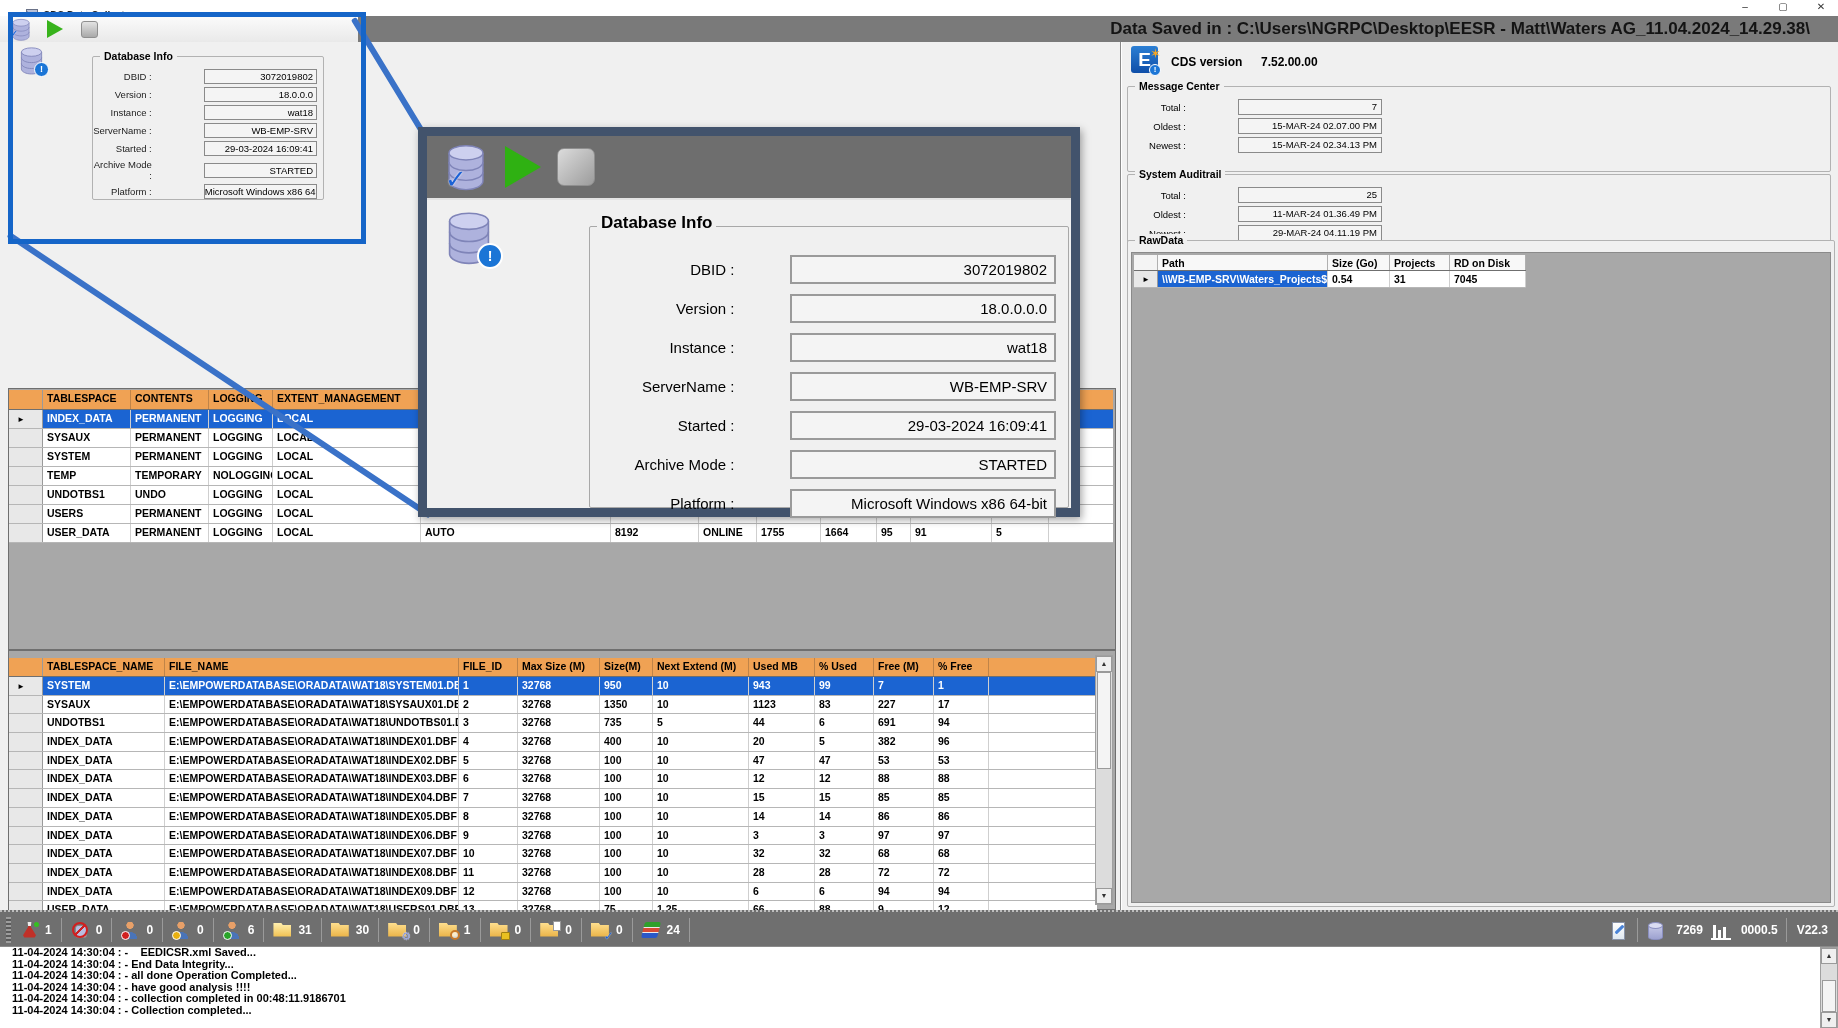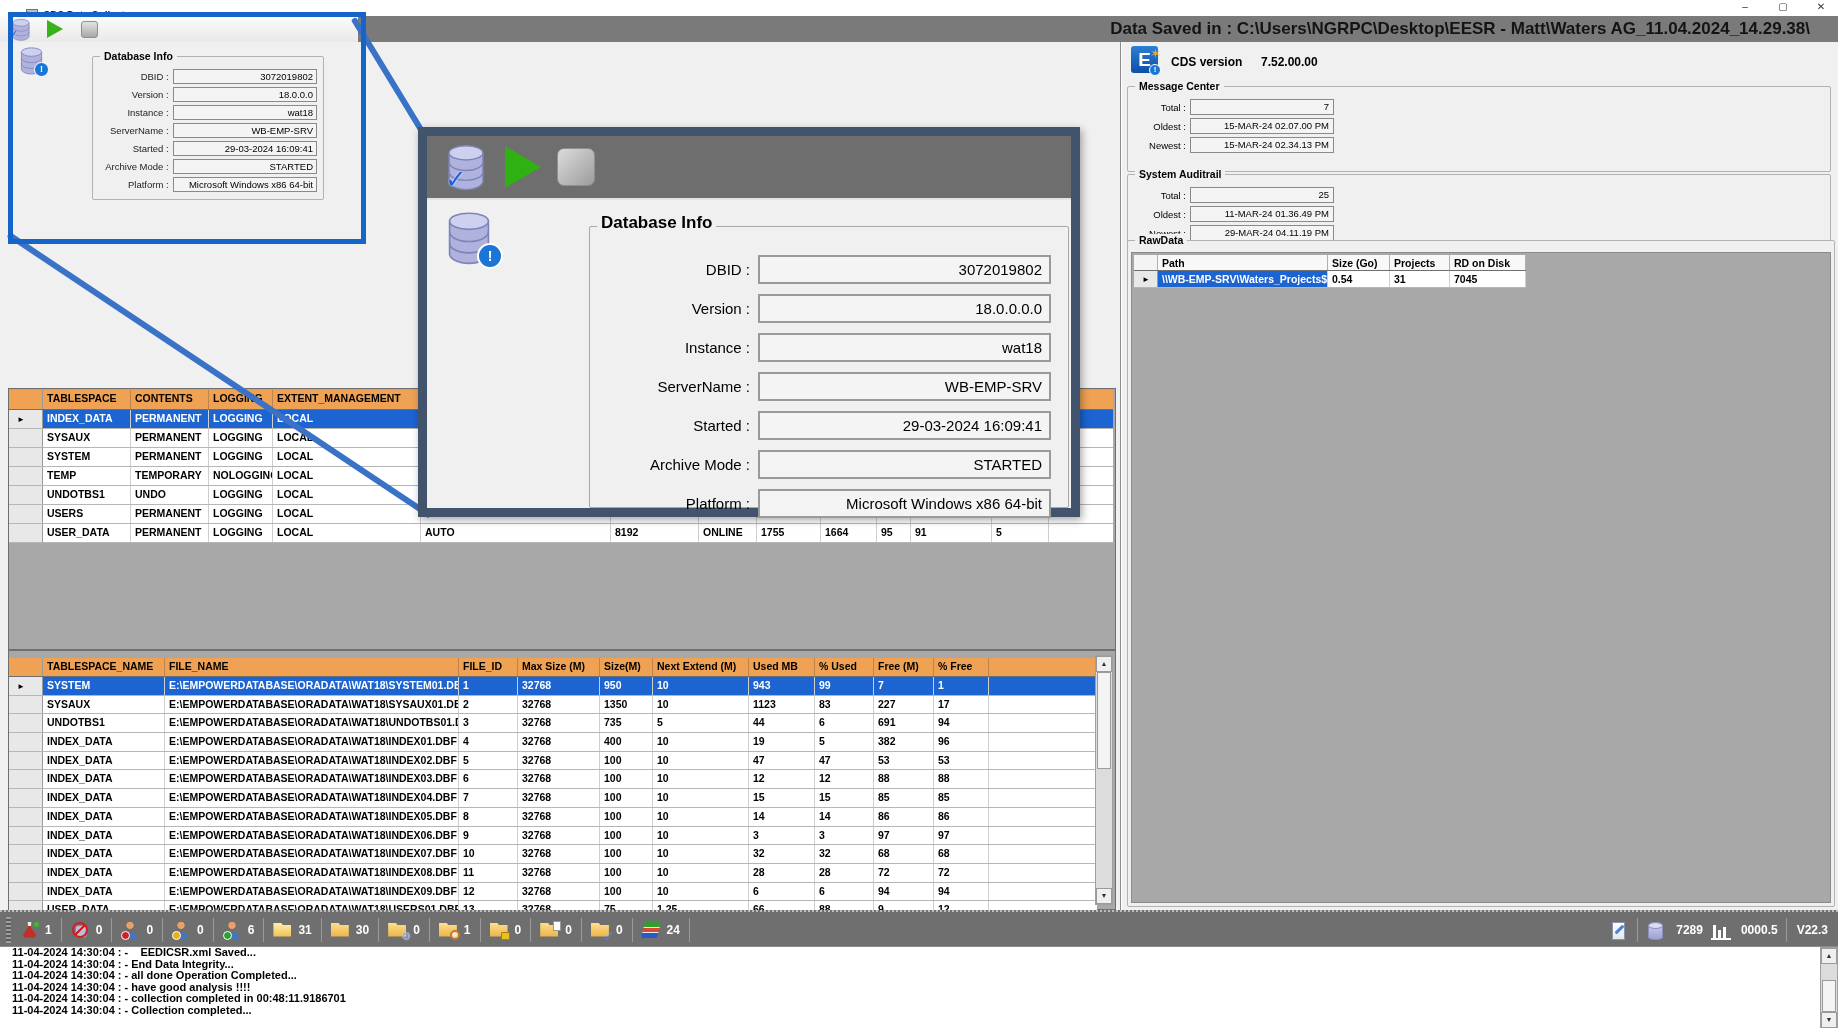--- a/index.html
+++ b/index.html
@@ -22,21 +22,21 @@
   .stop-sq{width:15px;height:15px;border-radius:3px;background:linear-gradient(#e3e3e3,#a9a9a9);border:1px solid #8f8f8f;}
   svg.cyl{display:block;}
   .badge-chk{position:absolute;left:0;bottom:-2px;color:#1b62d6;font-weight:900;font-size:13px;text-shadow:0 0 1px #fff;}
   .badge-warn{position:absolute;right:-4px;bottom:-2px;width:13px;height:13px;border-radius:50%;background:#1b75d6;border:1.5px solid #fff;
               color:#fff;font-size:9px;font-weight:900;text-align:center;line-height:13px;}
   
   .db-ico-sm{position:absolute;left:18px;top:46px;}
   .gb{position:absolute;border:1px solid #b2b2b2;border-radius:2px;}
   .gb>.lg{position:absolute;top:-7px;left:7px;background:#f0f0f0;padding:0 4px;font-weight:700;font-size:10.5px;line-height:12px;}
   .dbinfo-sm{left:92px;top:56px;width:230px;height:142px;background:#f0f0f0;}
-  .frow{display:flex;align-items:center;margin:0 6px 3px 0;}
+  .frow{display:flex;align-items:center;margin:0 6px 3px 0;gap:48px;}
   .dbinfo-sm .frows{padding-top:12px;}
   .dbinfo-sm .flab{width:76px;text-align:right;font-size:9.5px;color:#222;margin-right:4px;}
   .dbinfo-sm .fbox{width:140px;height:13px;line-height:13px;background:#f4f4f4;border:1px solid #8a8a8a;
                    font-size:9.5px;text-align:right;padding-right:3px;overflow:hidden;white-space:nowrap;}
   
   .panel{position:absolute;background:#a8a8a8;border:1px solid #6f6f6f;}
   .grid{position:absolute;}
   .tr{display:flex;background:#fff;border-bottom:1px solid #b6b6b6;}
   .hr{display:flex;background:#f0a254;border-bottom:1px solid #6f6f6f;}
   .hc{box-sizing:border-box;padding:2px 4px;font-size:10.5px;font-weight:700;border-right:1px solid #c08448;overflow:hidden;white-space:nowrap;}
@@ -452,21 +452,21 @@
           <div class="td fill"></div>
         </div>
         <div class="tr">
           <div class="td selcell"></div>
           <div class="td">INDEX_DATA</div>
           <div class="td">E:\EMPOWERDATABASE\ORADATA\WAT18\INDEX01.DBF</div>
           <div class="td">4</div>
           <div class="td">32768</div>
           <div class="td">400</div>
           <div class="td">10</div>
-          <div class="td">19</div>
+          <div class="td">20</div>
           <div class="td">5</div>
           <div class="td">382</div>
           <div class="td">96</div>
           <div class="td fill"></div>
         </div>
         <div class="tr">
           <div class="td selcell"></div>
           <div class="td">INDEX_DATA</div>
           <div class="td">E:\EMPOWERDATABASE\ORADATA\WAT18\INDEX02.DBF</div>
           <div class="td">5</div>
@@ -714,21 +714,21 @@
         <span class="cnum">0</span>
       </div>
       <div class="counter">
         <span class="sic books-icon"></span>
         <span class="cnum">24</span>
       </div>
     <div class="sright">
       <span class="sic notepad-icon"></span>
       <span class="sdiv"></span>
       <span class="sic db-mini-icon"></span>
-      <span class="cnum">7289</span>
+      <span class="cnum">7269</span>
       <span class="sic chart-icon"></span>
       <span class="cnum">0000.5</span>
       <span class="sdiv"></span>
       <span class="cnum">V22.3</span>
     </div>
   </div>
 
   <div class="logarea">
       <div class="logline">11-04-2024 14:30:04 : -    EEDICSR.xml Saved...</div>
       <div class="logline">11-04-2024 14:30:04 : - End Data Integrity...</div>

